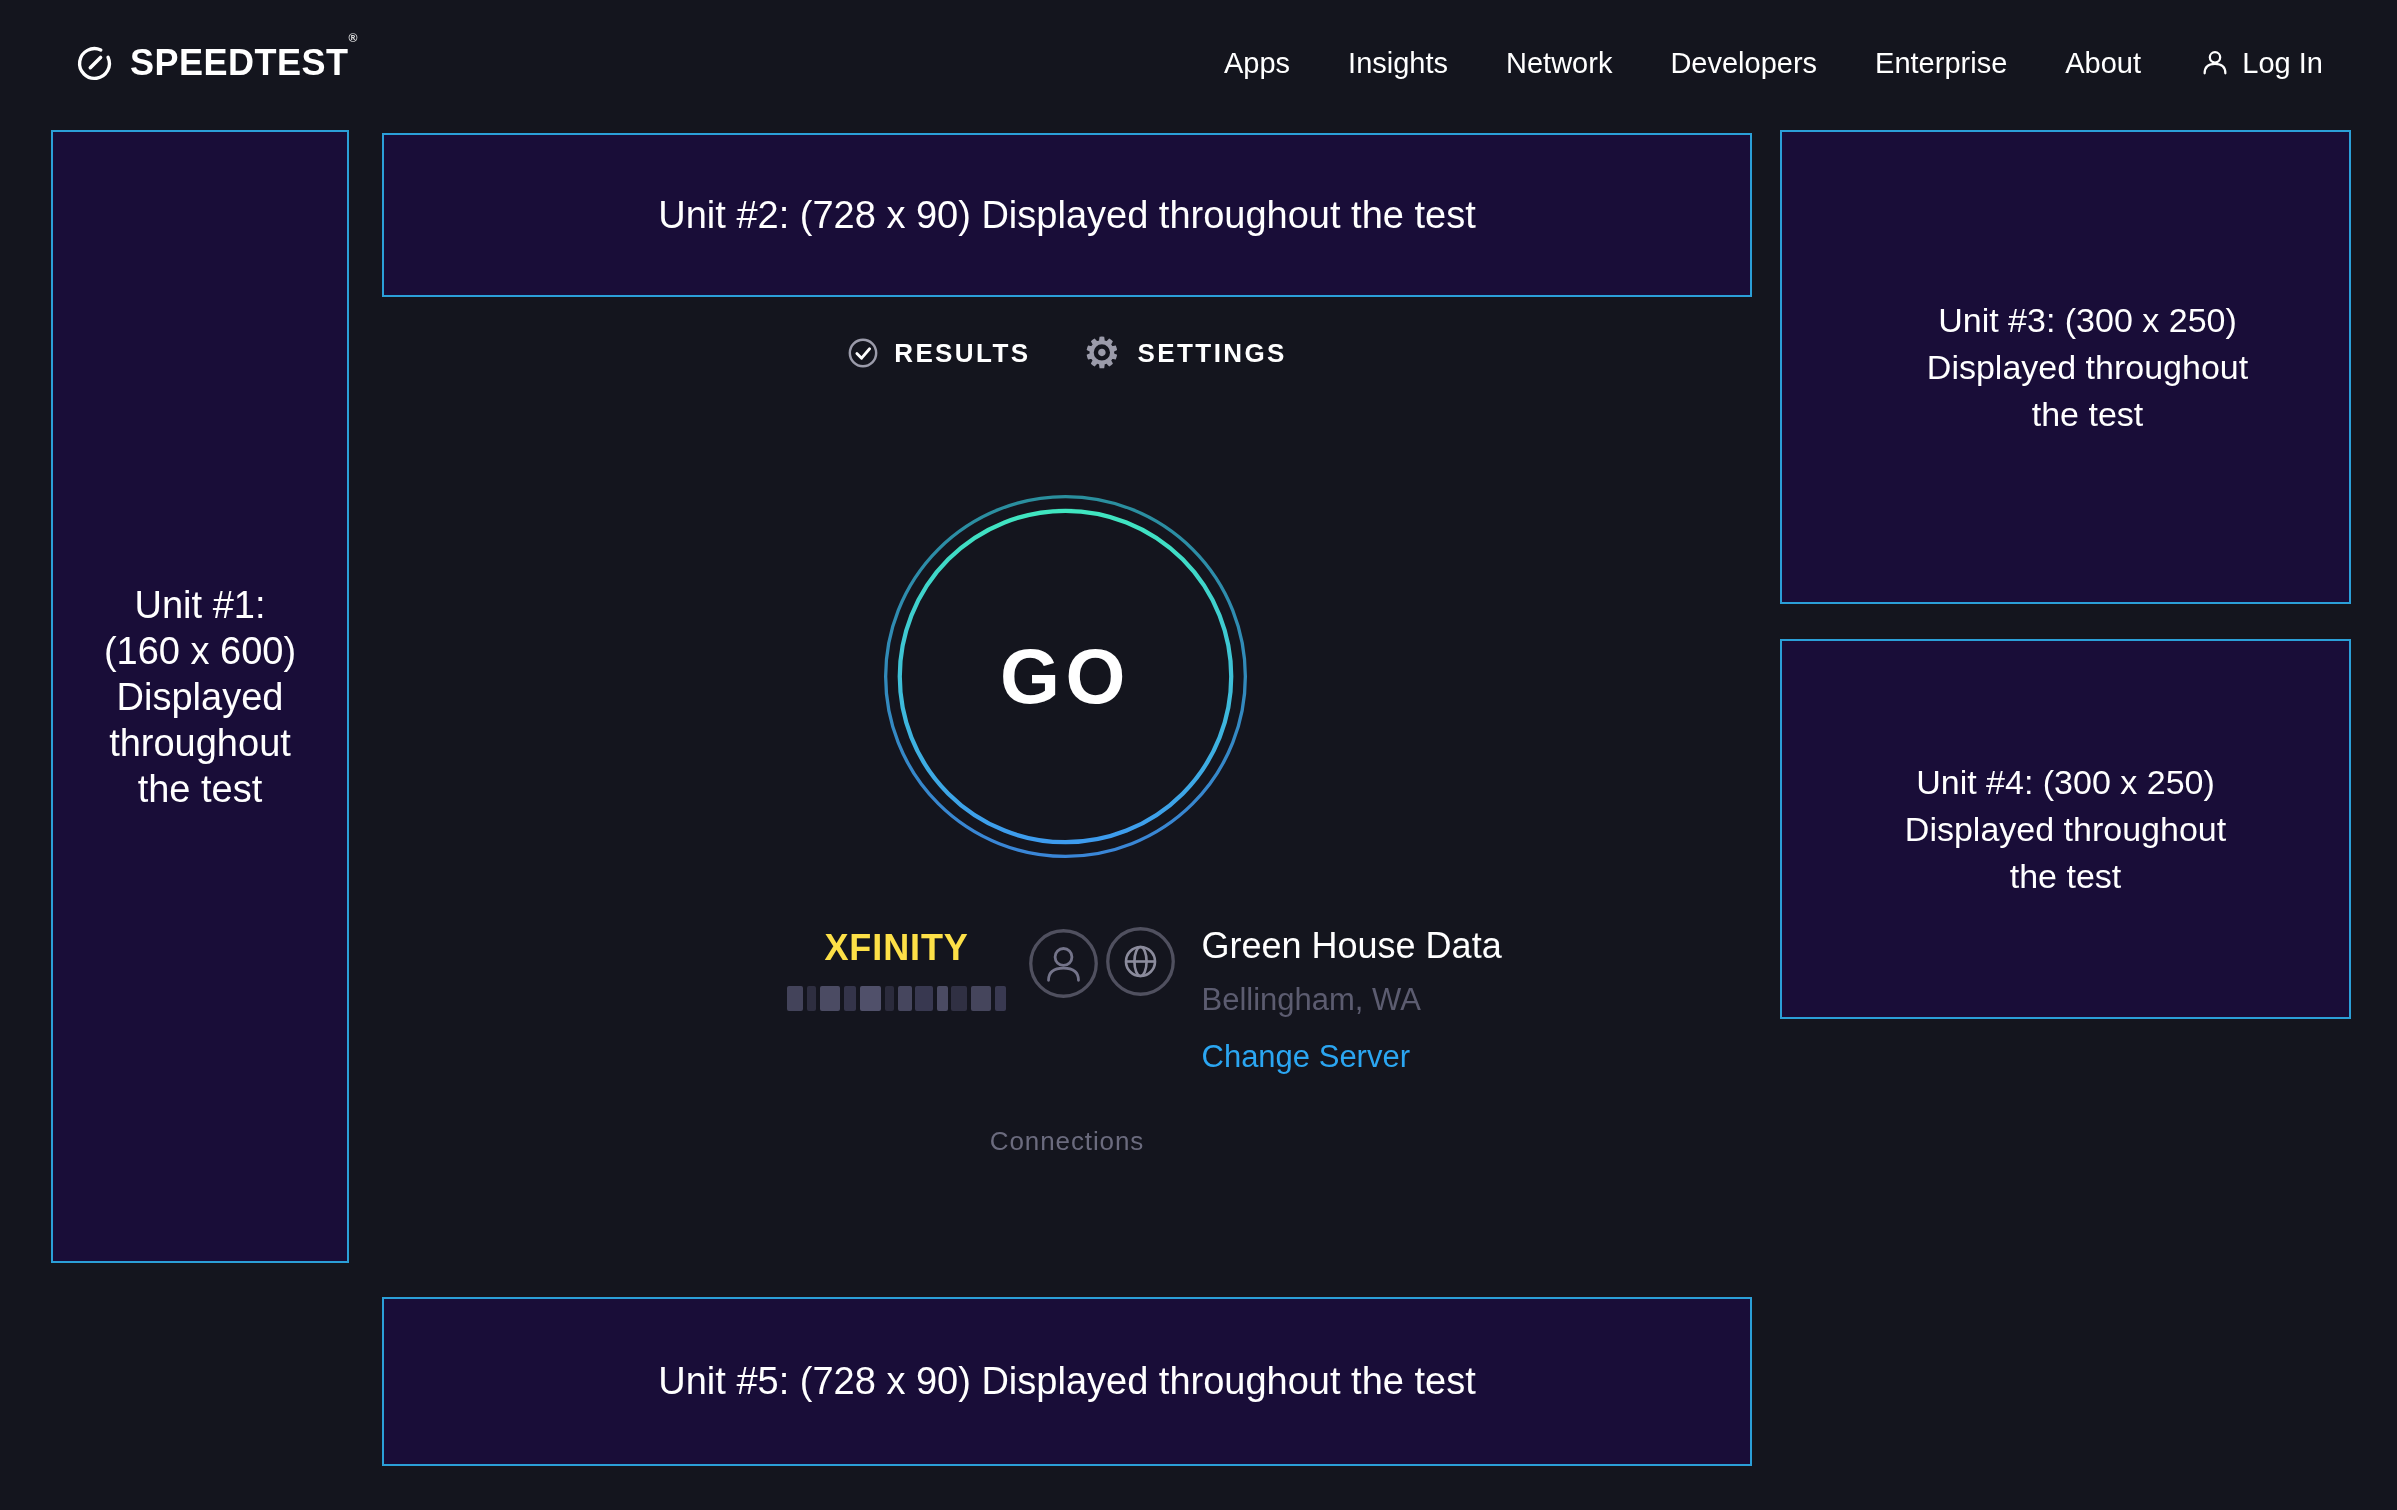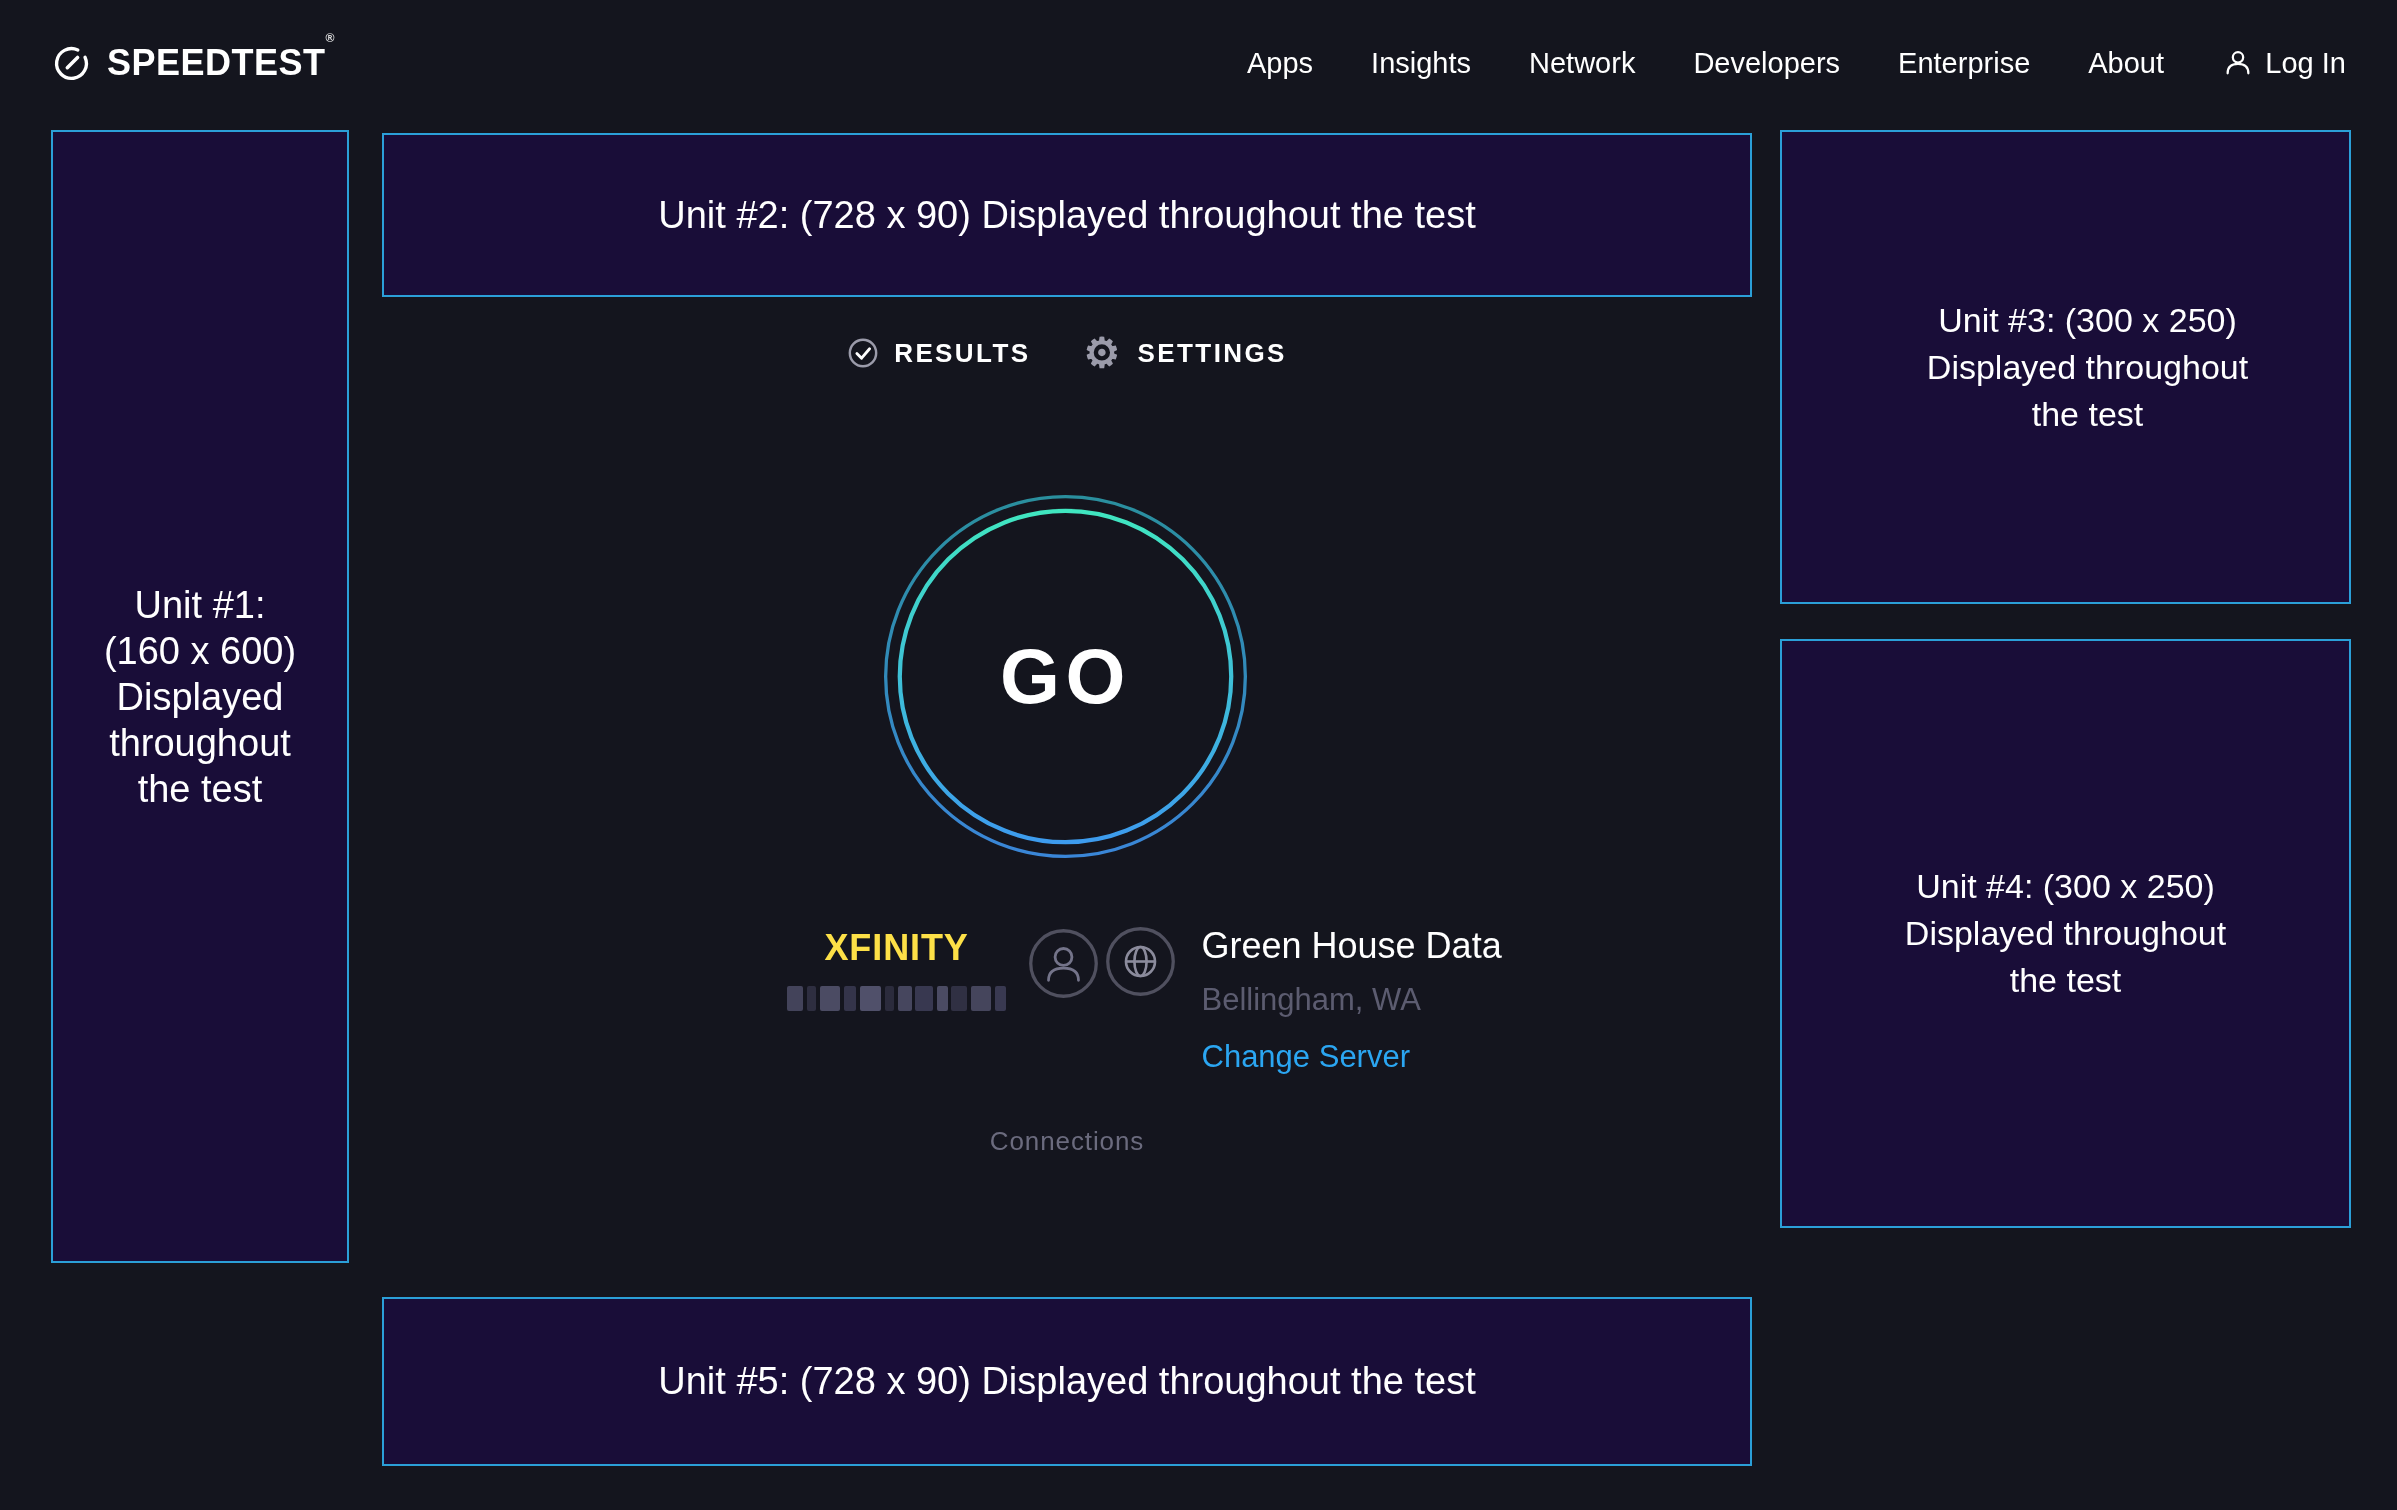--- a/index.html
+++ b/index.html
@@ -6,39 +6,39 @@
   html,body { background:#0e0f17; }
   body { font-family:"Liberation Sans", sans-serif; }
   .page {
     position:relative; width:2397px; height:1510px;
     background:#14151e; color:#fff; overflow:hidden;
   }
 
   
   .header {
     position:absolute; top:0; left:0; width:100%; height:126px;
-    display:flex; align-items:center; padding:0 51px;
+    display:flex; align-items:center; padding:0 74px;
   }
   .logo { display:flex; align-items:center; gap:15px; cursor:pointer; }
   .logo-text { font-size:36px; font-weight:800; letter-spacing:0.5px; color:#fff; }
   .logo-tm { font-size:12.2px; vertical-align:top; position:relative; top:-11.3px; opacity:.85; }
   .nav { margin-left:auto; display:flex; align-items:center; gap:58px; }
   .nav-item { font-size:29px; font-weight:500; color:#fff; cursor:pointer; white-space:nowrap; }
   .login { display:flex; align-items:center; gap:11.3px; cursor:pointer; }
 
   
   .ad {
     position:absolute; background:#190d38; border:2.8px solid #2b9fd8;
     display:flex; align-items:center; justify-content:center;
     text-align:center; color:#fff; white-space:pre-line; cursor:pointer;
   }
   #ad-unit-1 { left:51px;  top:130px;  width:298px;  height:1133px; font-size:38px; line-height:46px; }
   #ad-unit-2 { left:382px; top:133px;  width:1370px; height:164px;  font-size:38px; }
   #ad-unit-3 { left:1780px;top:130px;  width:571px;  height:474px;  font-size:34px; line-height:47px;padding-left:44px; }
-  #ad-unit-4 { left:1780px;top:639px;  width:571px;  height:589px;  font-size:34px; line-height:47px; }
+  #ad-unit-4 { left:1780px;top:639px;  width:571px;  height:380px;  font-size:34px; line-height:47px; }
   #ad-unit-5 { left:382px; top:1297px; width:1370px; height:169px;  font-size:38px; }
 
   
   .tabs {
     position:absolute; top:337px; left:382px; width:1370px;
     display:flex; justify-content:center; align-items:center; gap:53px;
   }
   .tab { display:flex; align-items:center; gap:15px; font-size:26px; font-weight:700;
          letter-spacing:2.4px; color:#fff; cursor:pointer; }
   .gear-glyph { font-size:41px; color:#9b9baa; line-height:32px; }

